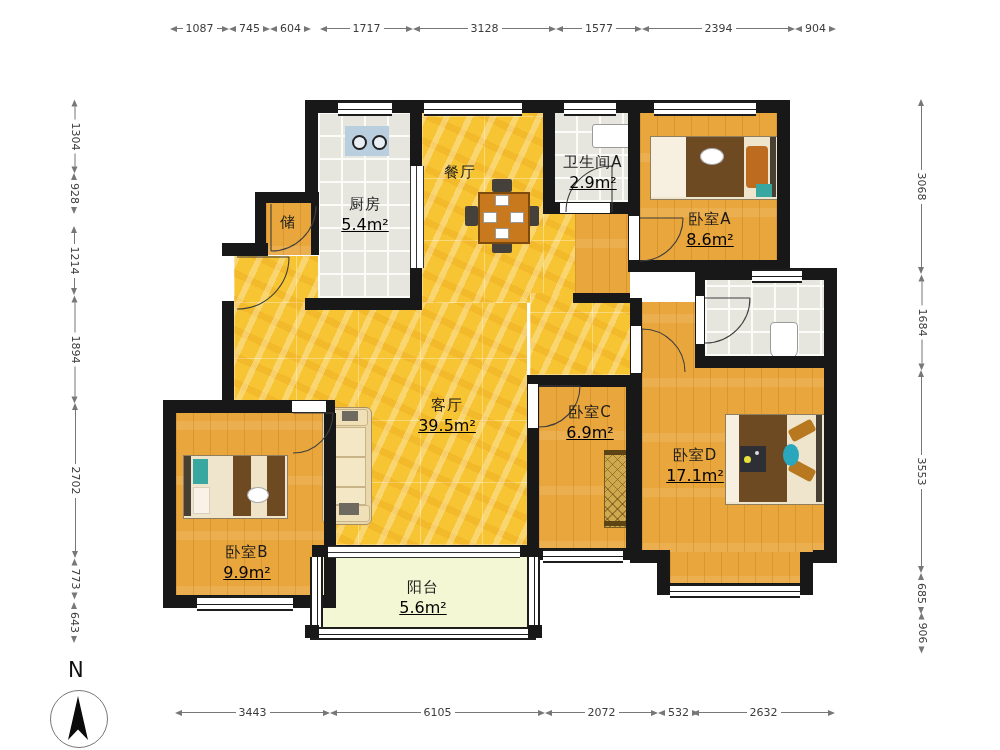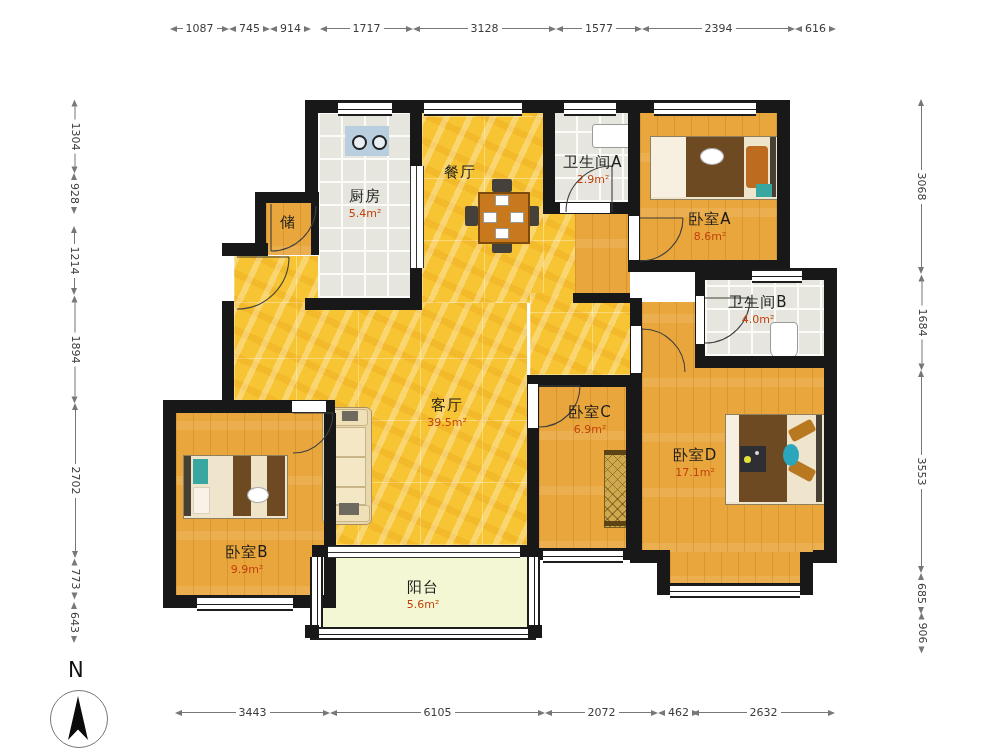--- a/index.html
+++ b/index.html
@@ -29,21 +29,21 @@
   .slider-v::after{content:'';position:absolute;top:0;bottom:0;left:45%;width:1px;background:#333;}
   .slider-h{position:absolute;background:#fff;border-top:1px solid #333;border-bottom:1px solid #333;z-index:40;}
   .slider-h::after{content:'';position:absolute;left:0;right:0;top:45%;height:1px;background:#333;}
   .post{position:absolute;background:#181818;z-index:45;}
   
   .furn{position:absolute;z-index:20;}
   svg.doors{position:absolute;left:0;top:0;z-index:50;pointer-events:none;}
   
   .rlabel{position:absolute;z-index:60;text-align:center;color:#1b1b1b;line-height:1.3;}
   .rname{font-size:15px;letter-spacing:1px;}
-  .rarea{font-size:11px;color:#c2410c;}
+  .rarea{font-size:16px;color:#000000;text-decoration:underline;}
   
   .dim{position:absolute;display:flex;align-items:center;font-size:11px;color:#3c3c3c;z-index:70;}
   .dim .ln{flex:1;height:1px;background:#777;}
   .dim .val{padding:0 3px;white-space:nowrap;}
   .ah-l{width:0;height:0;border-top:3px solid transparent;border-bottom:3px solid transparent;border-right:7px solid #777;}
   .ah-r{width:0;height:0;border-top:3px solid transparent;border-bottom:3px solid transparent;border-left:7px solid #777;}
   
   .compass-n{position:absolute;font-size:21px;color:#111;z-index:70;}
   .compass-circle{position:absolute;width:56px;height:56px;border:1.5px solid #777;border-radius:50%;z-index:70;}
   .compass-needle{position:absolute;width:20px;height:44px;background:#0b0b0b;z-index:71;
@@ -198,42 +198,38 @@
       <path d="M271,204 L271,251 M271,251 A45,45 0 0 0 316,206"></path>
       <path d="M612,212 L612,166 M612,166 A46,46 0 0 0 566,212"></path>
       <path d="M640,218 L683,218 M683,218 A43,43 0 0 1 640,261"></path>
       <path d="M705,298 L750,298 M750,298 A45,45 0 0 1 705,343"></path>
       <path d="M539,386 L580,386 M580,386 A41,41 0 0 1 539,427"></path>
       <path d="M642,372 L642,329 M642,329 A43,43 0 0 1 685,372"></path>
       <path d="M293,413 L333,413 M333,413 A40,40 0 0 1 293,453"></path>
     </g>
   </svg>
 
-  <div class="rlabel" style="left:330px;top:187px;width:70px;">
+  <div class="rlabel" style="left:330px;top:195px;width:70px;">
     <div class="rname">厨房</div>
     <div class="rarea">5.4m²</div>
   </div>
   <div class="rlabel" style="left:430px;top:163px;width:60px;">
     <div class="rname">餐厅</div>
   </div>
   <div class="rlabel" style="left:553px;top:153px;width:80px;">
     <div class="rname">卫生间A</div>
     <div class="rarea">2.9m²</div>
   </div>
   <div class="rlabel" style="left:675px;top:210px;width:70px;">
     <div class="rname">卧室A</div>
     <div class="rarea">8.6m²</div>
   </div>
   <div class="rlabel" style="left:274px;top:213px;width:28px;">
     <div class="rname">储</div>
   </div>
-  <div class="rlabel" style="left:712px;top:293px;width:92px;">
-    <div class="rname">卫生间B</div>
-    <div class="rarea">4.0m²</div>
-  </div>
   <div class="rlabel" style="left:412px;top:396px;width:70px;">
     <div class="rname">客厅</div>
     <div class="rarea">39.5m²</div>
   </div>
   <div class="rlabel" style="left:555px;top:403px;width:70px;">
     <div class="rname">卧室C</div>
     <div class="rarea">6.9m²</div>
   </div>
   <div class="rlabel" style="left:655px;top:446px;width:80px;">
     <div class="rname">卧室D</div>
@@ -255,21 +251,21 @@
       <span class="ln"></span>
       <span class="ah-r"></span>
     </div>
   <div class="dim" style="left:229px;top:22px;width:41px;">
       <span class="ah-l"></span>
       <span class="val">745</span>
       <span class="ah-r"></span>
     </div>
   <div class="dim" style="left:270px;top:22px;width:50px;">
       <span class="ah-l"></span>
-      <span class="val">914</span>
+      <span class="val">604</span>
       <span class="ah-r"></span>
     </div>
   <div class="dim" style="left:320px;top:22px;width:93px;">
       <span class="ah-l"></span>
       <span class="ln"></span>
       <span class="val">1717</span>
       <span class="ln"></span>
       <span class="ah-r"></span>
     </div>
   <div class="dim" style="left:413px;top:22px;width:143px;">
@@ -288,21 +284,21 @@
     </div>
   <div class="dim" style="left:642px;top:22px;width:153px;">
       <span class="ah-l"></span>
       <span class="ln"></span>
       <span class="val">2394</span>
       <span class="ln"></span>
       <span class="ah-r"></span>
     </div>
   <div class="dim" style="left:795px;top:22px;width:49px;">
       <span class="ah-l"></span>
-      <span class="val">616</span>
+      <span class="val">904</span>
       <span class="ah-r"></span>
     </div>
 
   <div class="dim" style="left:175px;top:706px;width:155px;">
       <span class="ah-l"></span>
       <span class="ln"></span>
       <span class="val">3443</span>
       <span class="ln"></span>
       <span class="ah-r"></span>
     </div>
@@ -315,21 +311,21 @@
     </div>
   <div class="dim" style="left:545px;top:706px;width:113px;">
       <span class="ah-l"></span>
       <span class="ln"></span>
       <span class="val">2072</span>
       <span class="ln"></span>
       <span class="ah-r"></span>
     </div>
   <div class="dim" style="left:658px;top:706px;width:34px;">
       <span class="ah-l"></span>
-      <span class="val">462</span>
+      <span class="val">532</span>
       <span class="ah-r"></span>
     </div>
   <div class="dim" style="left:692px;top:706px;width:143px;">
       <span class="ah-l"></span>
       <span class="ln"></span>
       <span class="val">2632</span>
       <span class="ln"></span>
       <span class="ah-r"></span>
     </div>
 

